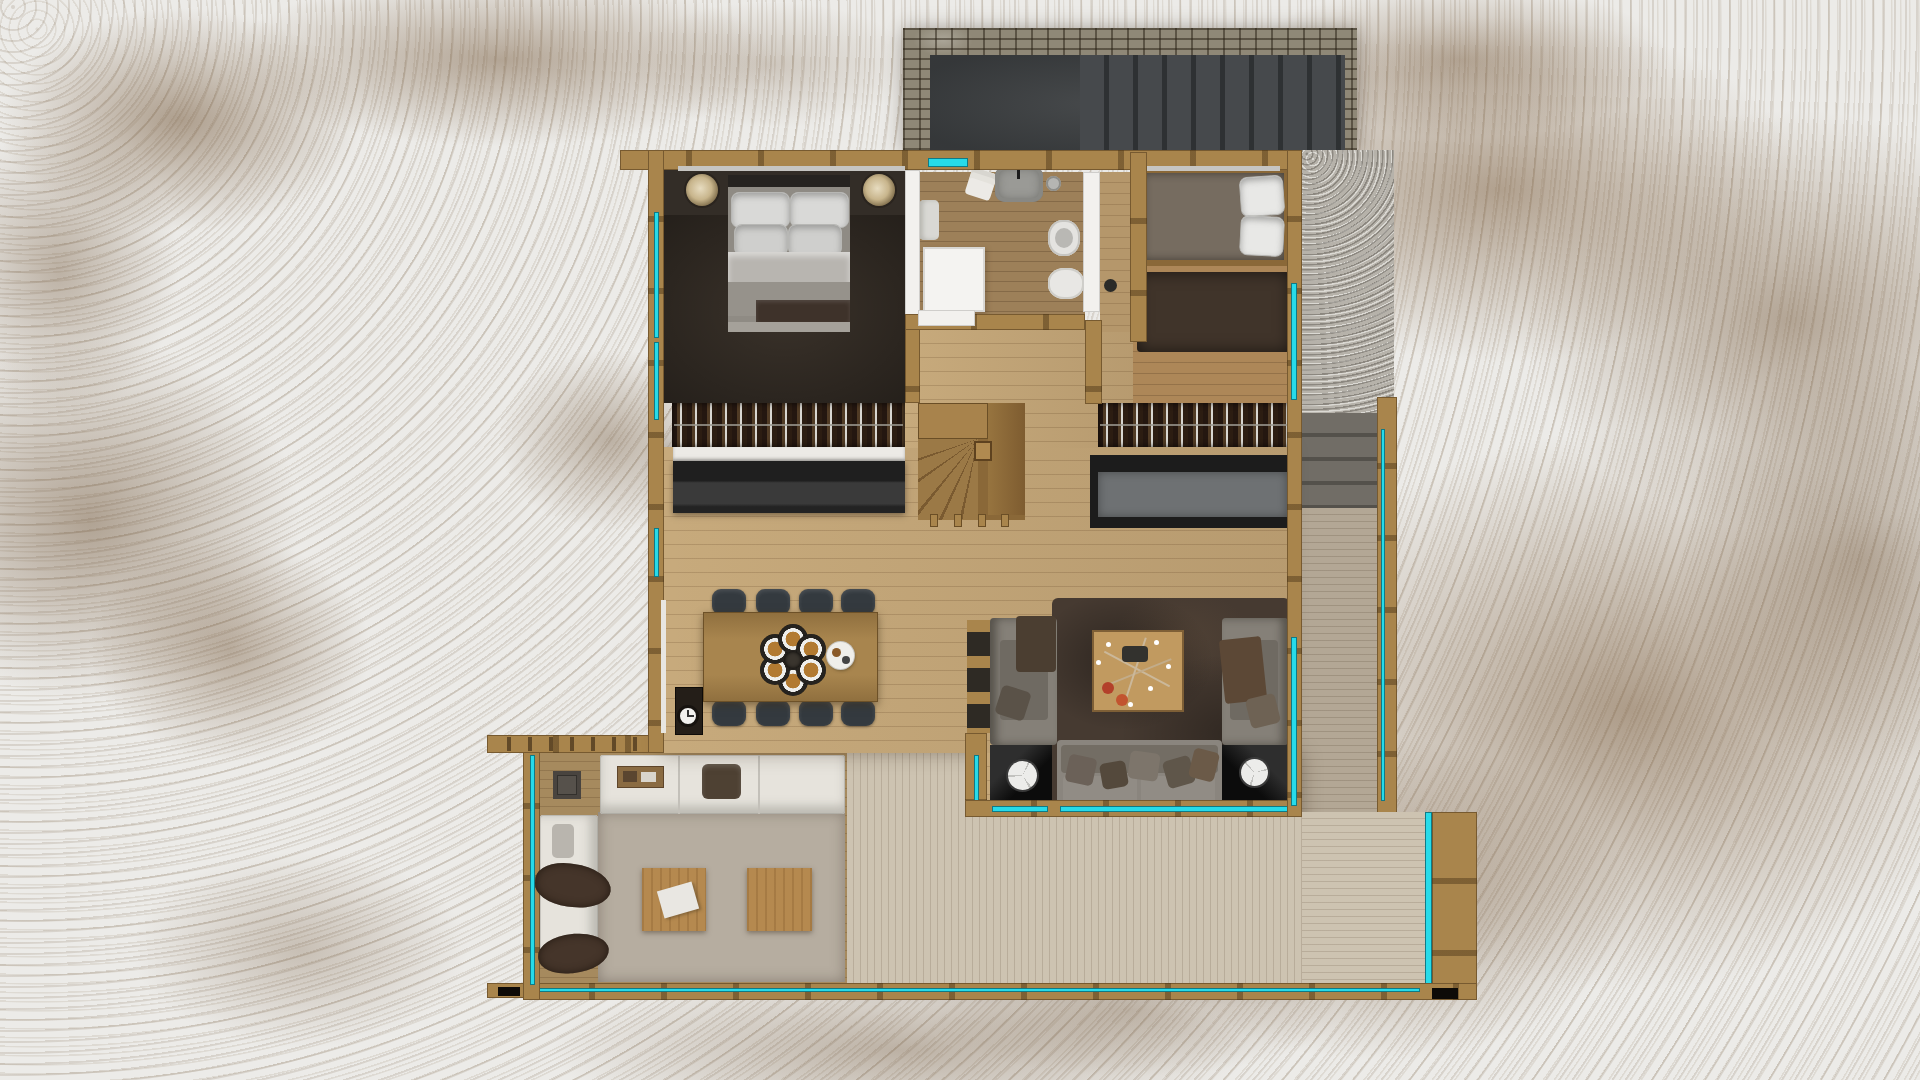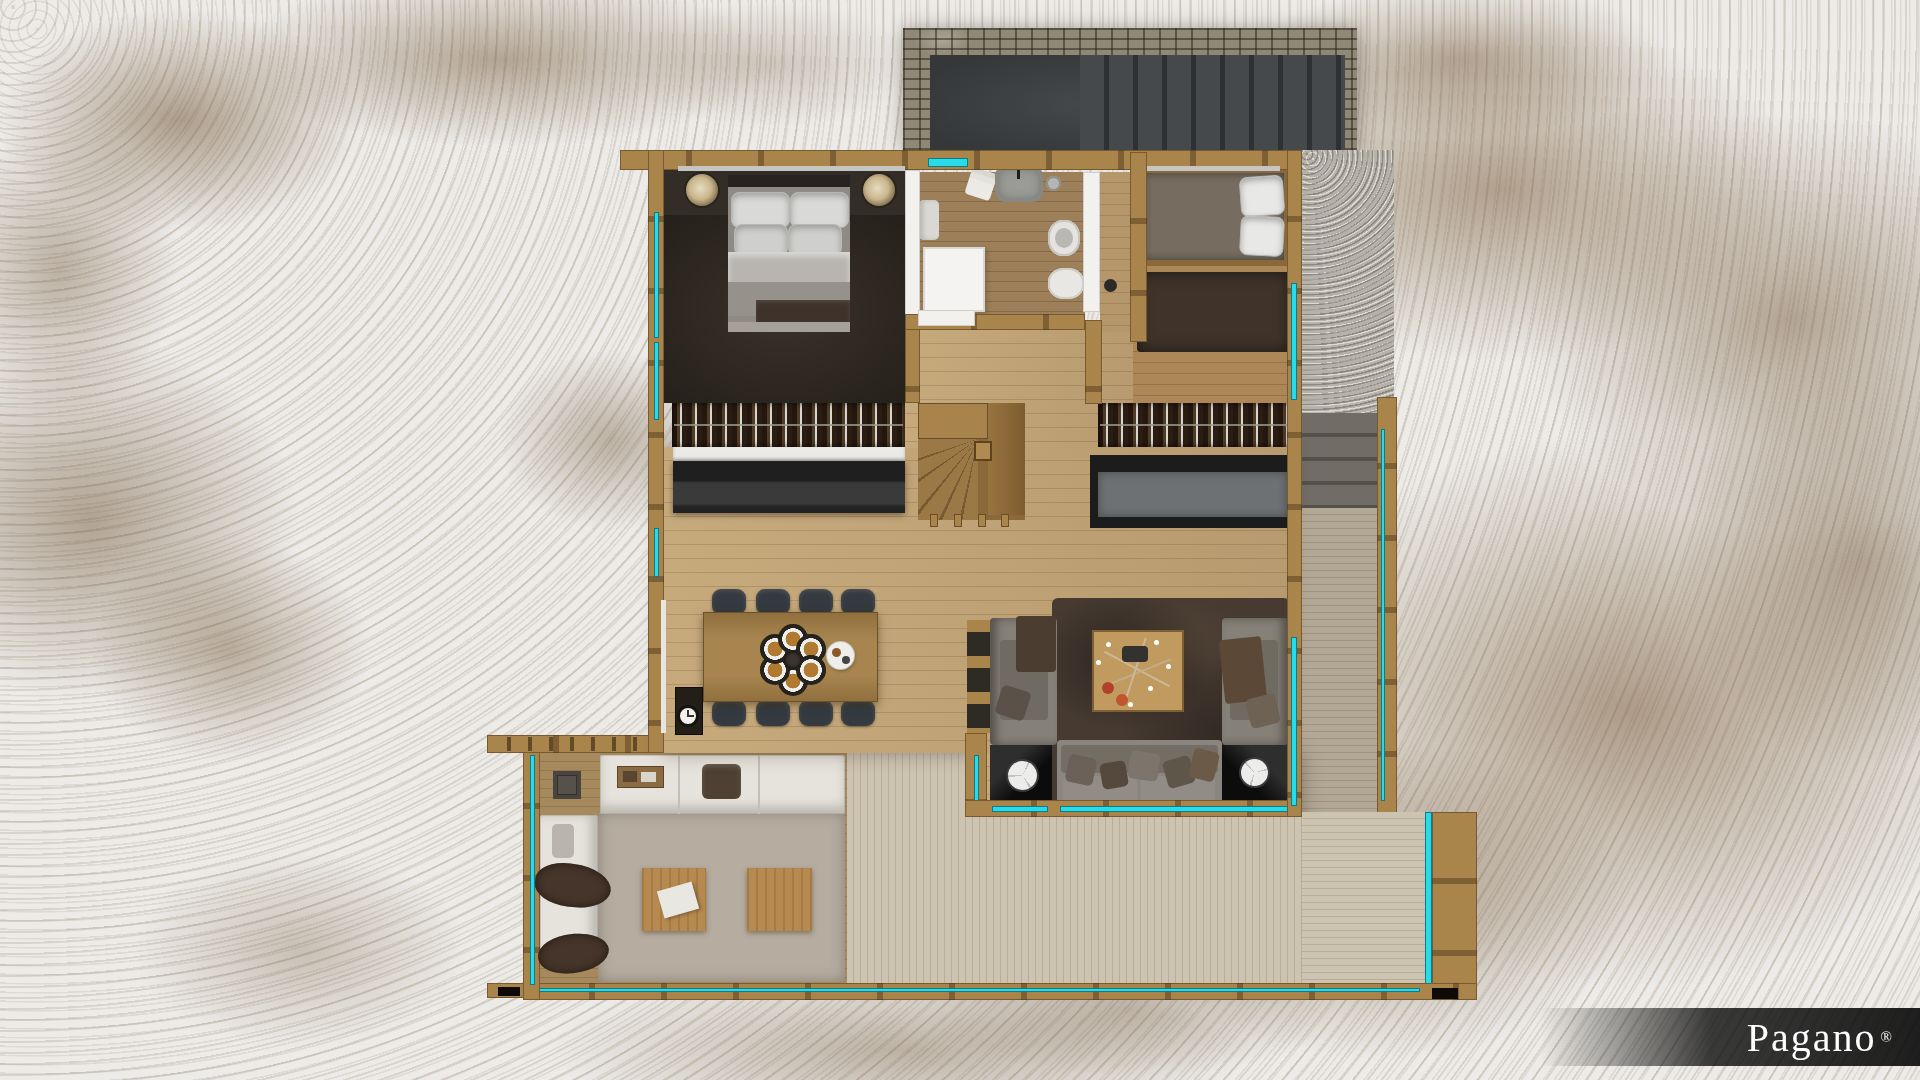--- a/index.html
+++ b/index.html
@@ -266,17 +266,13 @@
     <div class="a cyan" style="left:4px;top:133px;width:6px;height:117px;"></div>
     <div class="a cyan" style="left:4px;top:487px;width:6px;height:169px;"></div>
   </div>
   <div class="a whitewall" style="left:905px;top:170px;width:15px;height:150px;"></div>
   <div class="a woodv" style="left:905px;top:320px;width:15px;height:83px;"></div>
   <div class="a wood" style="left:905px;top:314px;width:180px;height:16px;"></div>
   <div class="a whitewall" style="left:918px;top:310px;width:57px;height:16px;"></div>
   <div class="a woodv" style="left:1085px;top:320px;width:17px;height:84px;"></div>
   <div class="a woodv" style="left:1130px;top:152px;width:17px;height:190px;"></div>
 
-  <div class="a watermark">
-    <span class="brand">Pagano</span>
-      <sup>®</sup>
-  </div>
 </div>
 
 </body></html>

